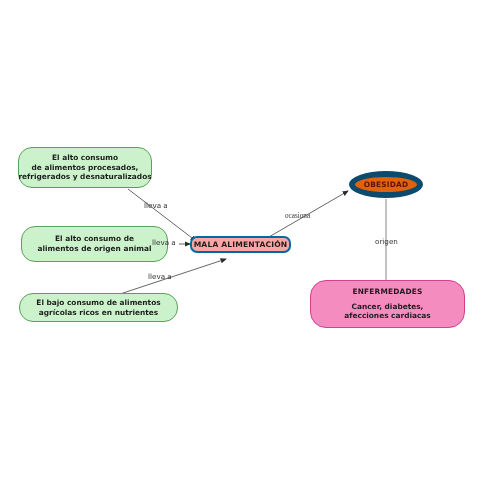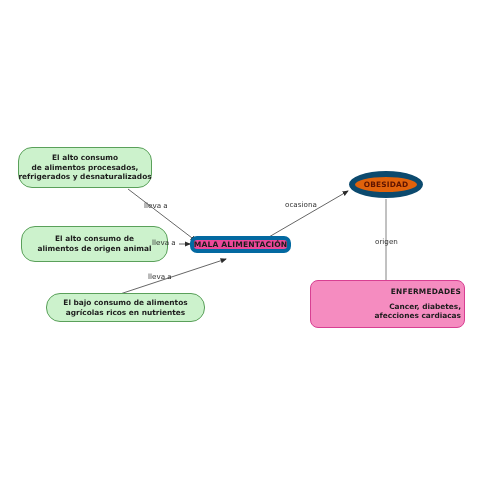--- a/index.html
+++ b/index.html
@@ -45,22 +45,22 @@
     line-height: 9.6px;
     font-weight: bold;
     padding: 2px 8px;
   }
   .node-cause .line {
     display: block;
     white-space: nowrap;
   }
   
   .node-central {
-    background: #ec4899;
-    border: 4px solid #0369a1;
+    background: #fca5a5;
+    border: 2px solid #0369a1;
     border-radius: 7px;
     color: #1c1c1c;
     font-size: 7.6px;
     line-height: 10px;
     font-weight: bold;
     letter-spacing: 0.15px;
     white-space: nowrap;
   }
   
   .node-ellipse {
@@ -70,27 +70,26 @@
     color: #5e1400;
     font-size: 7.4px;
     font-weight: bold;
     letter-spacing: 0.2px;
     white-space: nowrap;
   }
   
   .node-disease {
     background: #f58cc0;
     border: 1px solid #d83f92;
-    border-radius: 8px;
+    border-radius: 16px;
     color: #1c1c1c;
     font-size: 7.4px;
     line-height: 9.8px;
     font-weight: bold;
     padding: 4px 3px;
-    align-items: flex-end;
   }
   .node-disease .title {
     display: block;
     margin-bottom: 5px;
     letter-spacing: 0.2px;
   }
   .node-disease .line {
     display: block;
     white-space: nowrap;
   }
@@ -130,21 +129,21 @@
     <span class="line">El alto consumo</span>
     <span class="line">de alimentos procesados,</span>
     <span class="line">refrigerados y desnaturalizados</span>
   </div>
 
   <div class="node node-cause" style="left:21px; top:226px; width:147px; height:36px;">
     <span class="line">El alto consumo de</span>
     <span class="line">alimentos de origen animal</span>
   </div>
 
-  <div class="node node-cause" style="left:19px; top:293px; width:159px; height:29px;margin-left:27px;">
+  <div class="node node-cause" style="left:19px; top:293px; width:159px; height:29px;">
     <span class="line">El bajo consumo de  alimentos</span>
     <span class="line">agrícolas ricos en nutrientes</span>
   </div>
 
   <div class="node node-central" style="left:190px; top:236px; width:101px; height:17px;">
     <span>MALA ALIMENTACIÓN</span>
   </div>
 
   <div class="node node-ellipse" style="left:349px; top:171px; width:74px; height:27px;">
     <span>OBESIDAD</span>
@@ -155,17 +154,17 @@
     <span class="line">Cancer, diabetes,</span>
     <span class="line">afecciones cardiacas</span>
   </div>
 
   <div class="edge-label" style="left:144px; top:201px;">lleva a</div>
 
   <div class="edge-label" style="left:152px; top:238px;">lleva a</div>
 
   <div class="edge-label" style="left:148px; top:272px;">lleva a</div>
 
-  <div class="edge-label" style="left:285px; top:200px;">ocasiona</div>
+  <div class="edge-label" style="left:285px; top:212px;font-family:Liberation Serif, serif;">ocasiona</div>
 
   <div class="edge-label" style="left:375px; top:237px;">origen</div>
 
 </div>
 
 </body></html>

